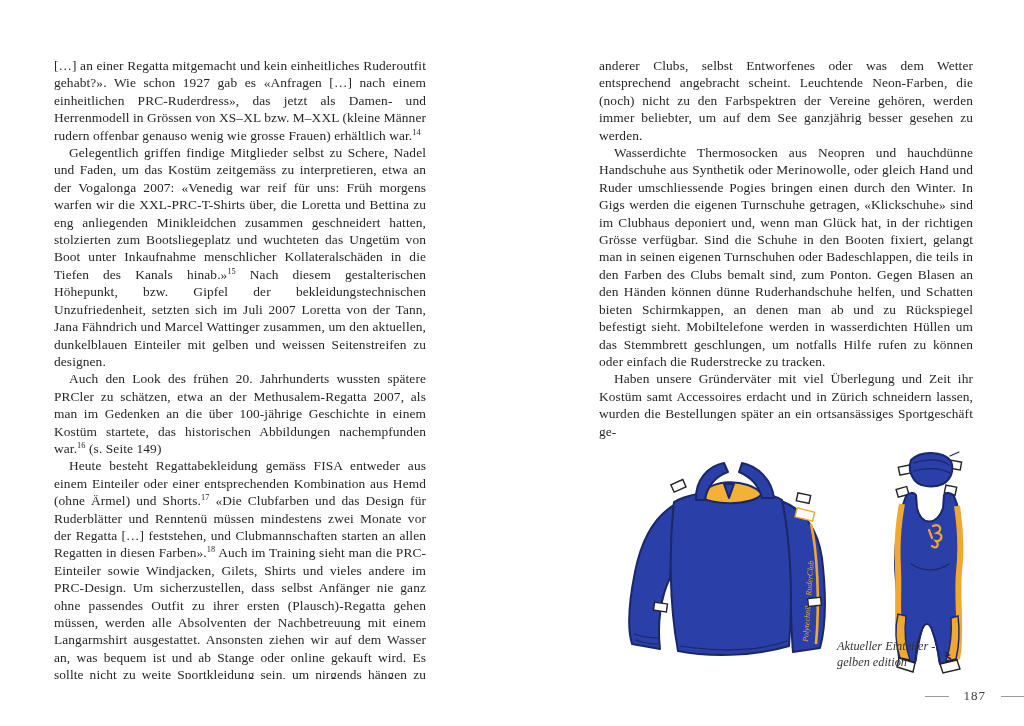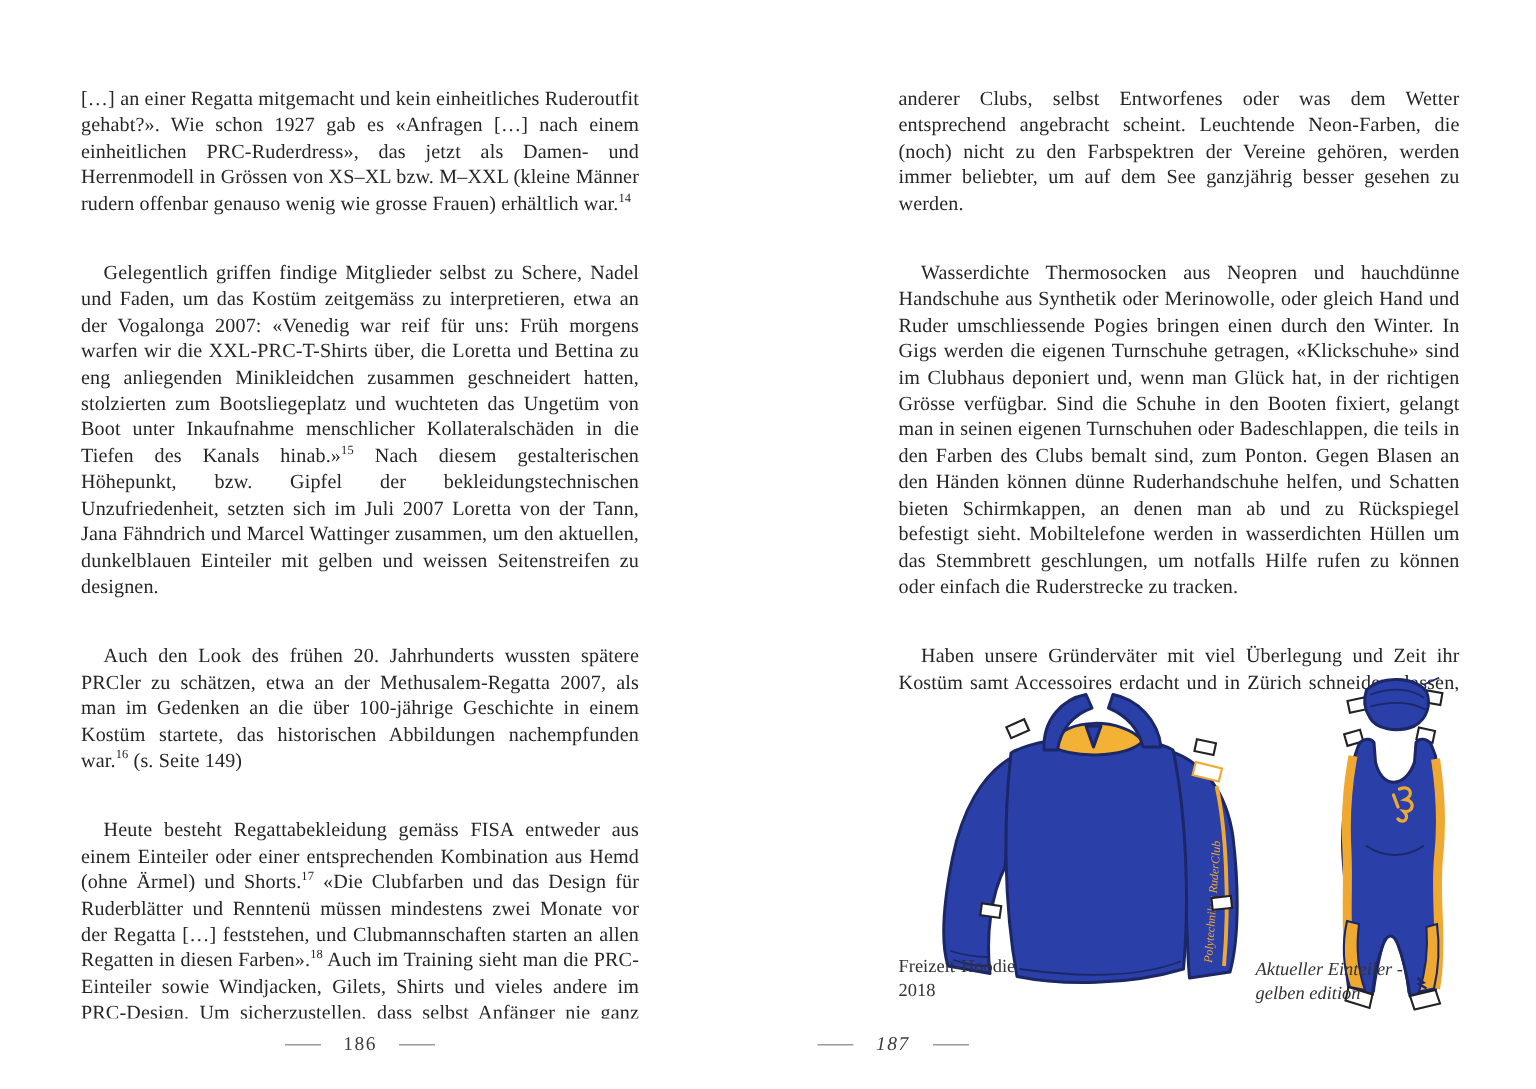--- a/index.html
+++ b/index.html
@@ -5,21 +5,21 @@
   html,body{margin:0;padding:0;background:#ffffff;}
   .spread{
     position:relative;width:1024px;height:726px;background:#ffffff;overflow:hidden;
     font-family:"Liberation Serif","DejaVu Serif",serif;color:#262626;
   }
   .text-col{
     position:absolute;text-align:justify;font-size:13.4px;line-height:17.4px;
     letter-spacing:0.1px;overflow:hidden;
   }
   .text-col p{margin:0;padding:0;}
-  .text-col p.indent{text-indent:15px;margin-top:29px;}
+  .text-col p.indent{text-indent:15px;}
   sup{font-size:0.62em;line-height:0;vertical-align:super;}
   .page-footer{
     position:absolute;display:flex;align-items:center;gap:15px;
     font-size:13px;color:#3d3d3d;letter-spacing:1px;
   }
   .footer-rule{width:24px;height:1px;background:#9b9b9b;}
   .fig{position:absolute;}
   .caption{position:absolute;font-size:12.3px;line-height:15.5px;color:#333;}
   svg .outline{stroke:#1b2766;stroke-width:2;stroke-linejoin:round;stroke-linecap:round;}
   svg .thin{stroke:#1b2766;stroke-width:1.2;fill:none;stroke-linecap:round;}
@@ -30,25 +30,20 @@
 
 <div class="spread">
 
   <div class="text-col" style="left:54px;top:57px;width:372px;max-height:622px;">
       <p class="">[…] an einer Regatta mitgemacht und kein einheitliches Ruderoutfit gehabt?». Wie schon 1927 gab es «Anfragen […] nach einem einheitlichen PRC-Ruderdress», das jetzt als Damen- und Herrenmodell in Grössen von XS–XL bzw. M–XXL (kleine Männer rudern offenbar genauso wenig wie grosse Frauen) erhältlich war.<sup>14</sup></p>
       <p class="indent">Gelegentlich griffen findige Mitglieder selbst zu Schere, Nadel und Faden, um das Kostüm zeitgemäss zu interpretieren, etwa an der Vogalonga 2007: «Venedig war reif für uns: Früh morgens warfen wir die XXL-PRC-T-Shirts über, die Loretta und Bettina zu eng anliegenden Minikleidchen zusammen geschneidert hatten, stolzierten zum Bootsliegeplatz und wuchteten das Ungetüm von Boot unter Inkaufnahme menschlicher Kollateralschäden in die Tiefen des Kanals hinab.»<sup>15</sup> Nach diesem gestalterischen Höhepunkt, bzw. Gipfel der bekleidungstechnischen Unzufriedenheit, setzten sich im Juli 2007 Loretta von der Tann, Jana Fähndrich und Marcel Wattinger zusammen, um den aktuellen, dunkelblauen Einteiler mit gelben und weissen Seitenstreifen zu designen.</p>
       <p class="indent">Auch den Look des frühen 20. Jahrhunderts wussten spätere PRCler zu schätzen, etwa an der Methusalem-Regatta 2007, als man im Gedenken an die über 100-jährige Geschichte in einem Kostüm startete, das historischen Abbildungen nachempfunden war.<sup>16</sup> (s. Seite 149)</p>
       <p class="indent">Heute besteht Regattabekleidung gemäss FISA entweder aus einem Einteiler oder einer entsprechenden Kombination aus Hemd (ohne Ärmel) und Shorts.<sup>17</sup> «Die Clubfarben und das Design für Ruderblätter und Renntenü müssen mindestens zwei Monate vor der Regatta […] feststehen, und Clubmannschaften starten an allen Regatten in diesen Farben».<sup>18</sup> Auch im Training sieht man die PRC-Einteiler sowie Windjacken, Gilets, Shirts und vieles andere im PRC-Design. Um sicherzustellen, dass selbst Anfänger nie ganz ohne passendes Outfit zu ihrer ersten (Plausch)-Regatta gehen müssen, werden alle Absolventen der Nachbetreuung mit einem Langarmshirt ausgestattet. Ansonsten ziehen wir auf dem Wasser an, was bequem ist und ab Stange oder online gekauft wird. Es sollte nicht zu weite Sportkleidung sein, um nirgends hängen zu bleiben, am besten atmungsaktiv und schnelltrocknend. Wir tragen die Ruderkleidung unseres Clubs, Devotionalien</p>
     </div>
 
-  <div class="page-footer" style="left:0;top:688px;width:480px;justify-content:center;">
-    <span class="footer-rule"></span>
-    <span>186</span>
-    <span class="footer-rule"></span>
-  </div>
 
   <div class="text-col" style="left:599px;top:57px;width:374px;max-height:404px;font-family:Liberation Serif, serif;">
       <p class="">anderer Clubs, selbst Entworfenes oder was dem Wetter entsprechend angebracht scheint. Leuchtende Neon-Farben, die (noch) nicht zu den Farbspektren der Vereine gehören, werden immer beliebter, um auf dem See ganzjährig besser gesehen zu werden.</p>
       <p class="indent">Wasserdichte Thermosocken aus Neopren und hauchdünne Handschuhe aus Synthetik oder Merinowolle, oder gleich Hand und Ruder umschliessende Pogies bringen einen durch den Winter. In Gigs werden die eigenen Turnschuhe getragen, «Klickschuhe» sind im Clubhaus deponiert und, wenn man Glück hat, in der richtigen Grösse verfügbar. Sind die Schuhe in den Booten fixiert, gelangt man in seinen eigenen Turnschuhen oder Badeschlappen, die teils in den Farben des Clubs bemalt sind, zum Ponton. Gegen Blasen an den Händen können dünne Ruderhandschuhe helfen, und Schatten bieten Schirmkappen, an denen man ab und zu Rückspiegel befestigt sieht. Mobiltelefone werden in wasserdichten Hüllen um das Stemmbrett geschlungen, um notfalls Hilfe rufen zu können oder einfach die Ruderstrecke zu tracken.</p>
       <p class="indent">Haben unsere Gründerväter mit viel Überlegung und Zeit ihr Kostüm samt Accessoires erdacht und in Zürich schneidern lassen, wurden die Bestellungen später an ein ortsansässiges Sportgeschäft ge-</p>
     </div>
 
   <svg class="fig" style="left:612px;top:450px;" width="234" height="214" viewBox="0 0 234 214">
 
     <path class="outline" d="M166,50 C192,58 206,80 210,108 C214,142 214,176 208,198 L181,202 C178,170 180,122 173,94 Z" fill="#2b3fa8"></path>
@@ -97,28 +92,24 @@
 
     <path class="thin" d="M58,118 C70,126 84,126 96,118 M70,180 C66,196 64,206 63,215 M79,184 C83,196 85,206 86,216"></path>
 
     <path fill="none" stroke="#f0a930" stroke-width="2.2" stroke-linecap="round" d="M80,80 C87,77 90,84 84,87 C91,88 89,96 83,95 C87,99 83,104 79,100 M76,84 L79,92"></path>
 
     <path class="tab" d="M46,212 L62,217 L60,226 L44,221 Z"></path>
     <path class="tab" d="M87,218 L104,214 L107,223 L90,227 Z"></path>
     <path fill="none" stroke="#1b2766" stroke-width="1.6" d="M92,206 l4,3 l-3,1 l5,3"></path>
   </svg>
 
-  <div class="caption" style="left:599px;top:637px;width:110px;">
-    <div>Freizeit-Hoodie</div>
-    <div>2018</div>
-  </div>
   <div class="caption" style="left:837px;top:639px;width:120px;font-style:italic;">
     <div>Aktueller Einteiler -</div>
     <div>gelben edition</div>
   </div>
 
-  <div class="page-footer" style="left:545px;top:688px;width:480px;justify-content:flex-start;font-style:italic;">
+  <div class="page-footer" style="left:545px;top:688px;width:480px;justify-content:flex-end;">
     <span class="footer-rule"></span>
     <span>187</span>
     <span class="footer-rule"></span>
   </div>
 
 </div>
 
 </body></html>

